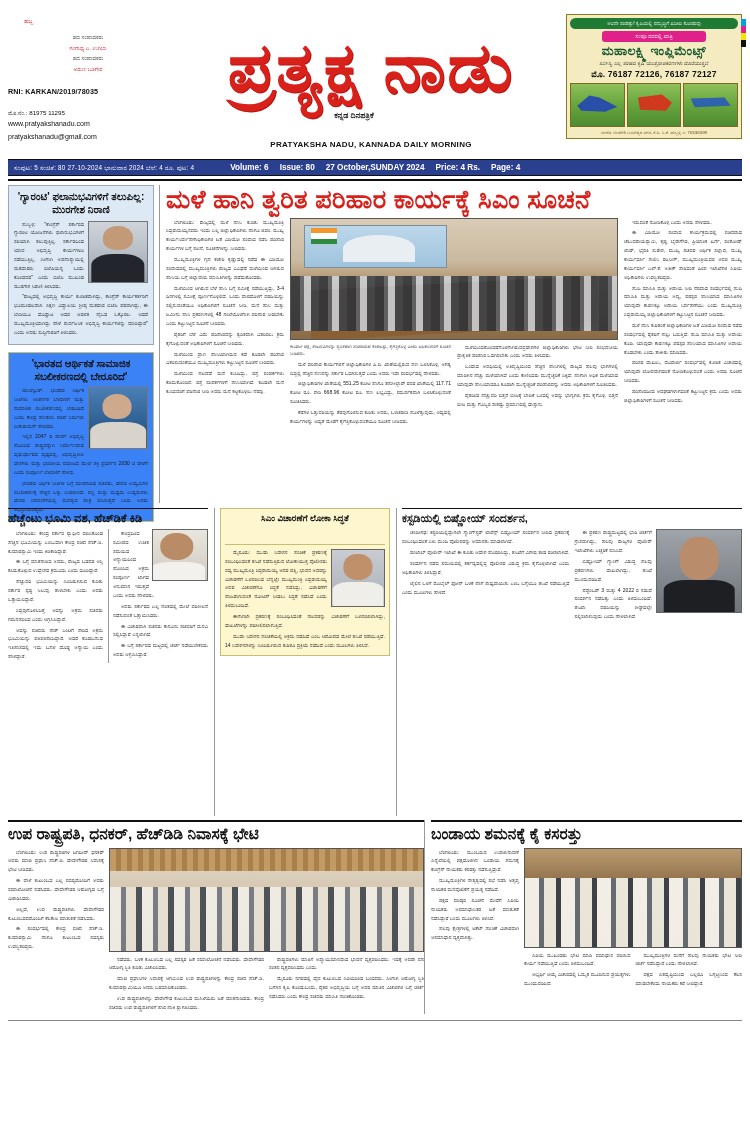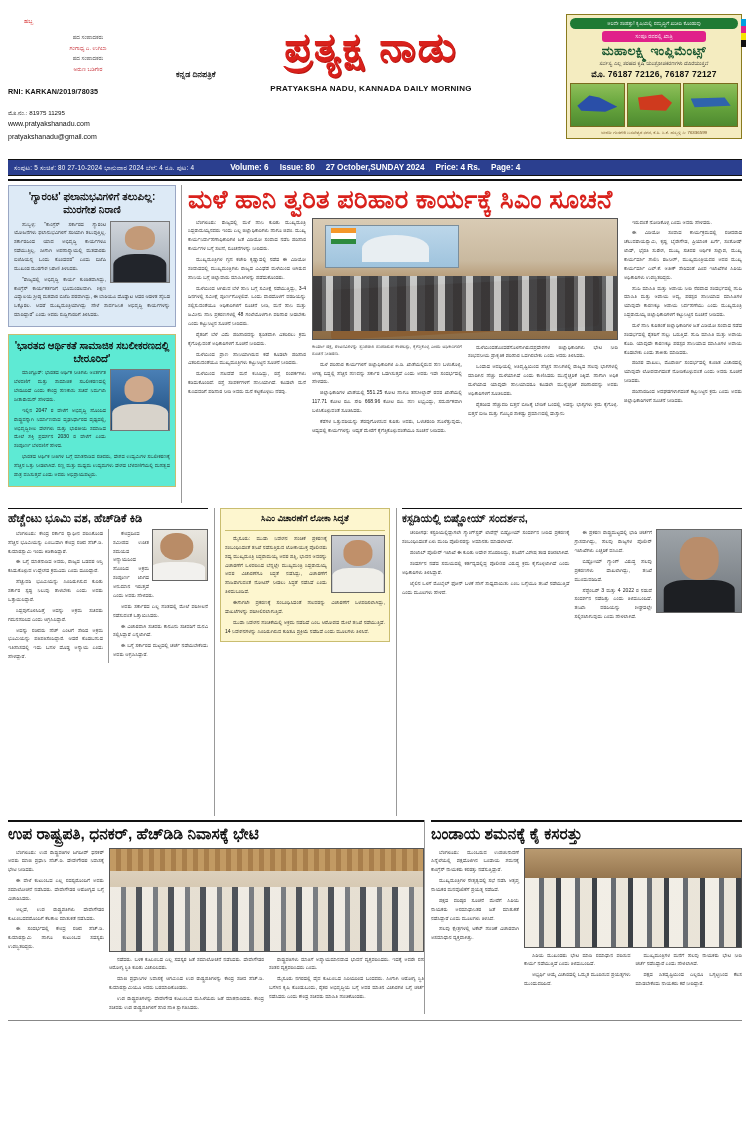--- a/index.html
+++ b/index.html
@@ -17,26 +17,26 @@
   .mast-bullet { font-size: 6px; color:#c00; padding-left:16px; letter-spacing:.2px; }
   .mast-pub { text-align:center; font-size:5.6px; line-height:1.9; color:#333; padding:7px 18px 0 10px; }
   .mast-pub .red { color:#c4262e; }
   .mast-rni { font-size:7.2px; font-weight:bold; color:#111; margin-top:12px; letter-spacing:.1px; }
   .mast-contact { font-size:7px; color:#111; margin-top:11px; line-height:1.85; }
   .mast-contact .tiny { font-size:6.2px; }
 
   .mast-center { flex:1; position:relative; text-align:center; }
   .mast-title {
     font-family:"Liberation Sans", sans-serif;
-    font-size:40px; font-weight:bold; color:#d9211c;
+    font-size:68px; font-weight:bold; color:#d9211c;
     letter-spacing:2px; line-height:1.45; padding-top:12px;
     text-shadow: 1px 1px 0 #b8150f;
   }
-  .mast-sub-kn { font-size:8px; color:#222; text-align:left; padding-right:34px; margin-top:-6px; font-weight:bold;}
-  .mast-sub-en { font-size:8px; color:#111; font-weight:bold; letter-spacing:.3px; margin-top:4px; }
+  .mast-sub-kn { font-size:8px; color:#222; text-align:center; padding-right:34px; margin-top:-6px; font-weight:bold;}
+  .mast-sub-en { font-size:8px; color:#111; font-weight:bold; letter-spacing:.3px; margin-top:19px; }
 
   .mast-ad { width:176px; border:1px solid #8a7b1e; background:#f4ecc0; padding:3px; margin-top:8px; position:relative; }
   .ad-l1 { background:#1f7a34; color:#fff; font-size:5.2px; text-align:center; padding:2px 1px; border-radius:7px; }
   .ad-l2 { background:#e0218a; color:#fff; font-size:5.6px; text-align:center; padding:2px 10px; margin:2px auto; width:62%; border-radius:3px;}
   .ad-title { color:#14532d; font-size:12.5px; font-weight:bold; text-align:center; letter-spacing:.3px; margin:2px 0 1px; }
   .ad-desc { font-size:5.4px; text-align:center; color:#222; }
   .ad-phone { font-size:8.5px; font-weight:bold; text-align:center; color:#111; margin-top:2px; letter-spacing:.2px;}
   .ad-imgs { display:flex; gap:2px; margin-top:3px; }
   .ad-img { flex:1; height:44px; border:1px solid #7a6b1e; position:relative; overflow:hidden;
             background:linear-gradient(#8fbf5a 0%,#6aa83f 45%,#4e8a30 100%); }
@@ -60,23 +60,23 @@
 
   .rule { border-top:2px solid #111; margin-top:3px; }
 
   
   .kn-body { font-size:5.1px; line-height:1.74; color:#1a1a1a; text-align:justify; }
   .kn-body p { margin-bottom:2px; text-indent:8px; }
 
   
   .top { display:flex; margin-top:4px; height:318px; }
 
-  .side-col { width:174px; padding-right:5px; border-right:1px solid #999; }
+  .side-col { width:152px; padding-right:5px; border-right:1px solid #999; }
   .side-box { border:1px solid #9aa7c4; background:#ddeaf6; padding:4px 5px 5px; }
-  .side-box.yellow { background:#5eead4; border-color:#c9bd70; margin-top:7px; }
+  .side-box.yellow { background:#3b82f6; border-color:#c9bd70; margin-top:7px; }
   .side-head { font-size:10.2px; font-weight:bold; line-height:1.3; color:#111; text-align:center; }
   .side-flow { margin-top:3px; }
   .side-photo { width:60px; height:62px; float:right; margin:1px 0 2px 4px; border:1px solid #777; overflow:hidden; position:relative;}
   .p-niraani { background:linear-gradient(#cfd4da 0%,#b8bfc7 48%,#9aa3ad 100%); }
   .p-niraani::before{content:"";position:absolute;left:50%;top:8%;transform:translateX(-50%);width:52%;height:40%;border-radius:48% 48% 42% 42%;background:#c39a78;}
   .p-niraani::after{content:"";position:absolute;left:50%;bottom:0;transform:translateX(-50%);width:92%;height:46%;border-radius:40% 40% 0 0;background:#22252b;}
   .p-nirmala { background:linear-gradient(#4a7fb5 0%,#2e5f92 60%,#24496f 100%); }
   .p-nirmala::before{content:"";position:absolute;left:48%;top:10%;transform:translateX(-50%);width:50%;height:42%;border-radius:48% 48% 44% 44%;background:#cfa98c;}
   .p-nirmala::after{content:"";position:absolute;left:50%;bottom:0;transform:translateX(-50%);width:96%;height:44%;border-radius:36% 36% 0 0;background:#d8d3cb;}
 
@@ -107,21 +107,21 @@
   .s2-cols { display:flex; gap:5px; }
   .s2-col { flex:1; }
   .vr { border-left:1px solid #999; }
 
   .ph-hdk { width:56px; height:52px; float:right; margin:0 0 2px 3px; border:1px solid #666; position:relative; overflow:hidden;
             background:linear-gradient(#e9e6df,#cfcac0); }
   .ph-hdk::before{content:"";position:absolute;left:44%;top:6%;transform:translateX(-50%);width:62%;height:54%;border-radius:46%;background:#b98c67;}
   .ph-hdk::after{content:"";position:absolute;left:46%;bottom:0;transform:translateX(-50%);width:100%;height:36%;border-radius:34% 34% 0 0;background:#f2f1ee;}
 
   .yel-box { background:#fdf6cf; border:1px solid #c9bd70; padding:4px; }
-  .yel-hd { font-size:8.6px; font-weight:bold; text-align:center; color:#111; border-bottom:1px solid #c9bd70; padding-bottom:6px; margin-bottom:3px; }
+  .yel-hd { font-size:8.6px; font-weight:bold; text-align:center; color:#111; border-bottom:1px solid #c9bd70; padding-bottom:20px; margin-bottom:3px; }
   .ph-sid { width:54px; height:58px; float:right; margin:1px 0 2px 4px; border:1px solid #666; position:relative; overflow:hidden;
             background:linear-gradient(#c9ccd2,#a9aeb6); }
   .ph-sid::before{content:"";position:absolute;left:50%;top:7%;transform:translateX(-50%);width:56%;height:46%;border-radius:46%;background:#c0906a;}
   .ph-sid::after{content:"";position:absolute;left:50%;bottom:0;transform:translateX(-50%);width:98%;height:42%;border-radius:32% 32% 0 0;background:#efeee9;}
 
   .ph-law { width:86px; height:84px; float:right; margin:1px 0 2px 4px; border:1px solid #666; position:relative; overflow:hidden;
             background:linear-gradient(#9ea4a9,#6e747a); }
   .ph-law::before{content:"";position:absolute;left:50%;top:8%;transform:translateX(-50%);width:46%;height:52%;border-radius:44%;background:#b98d6b;}
   .ph-law::after{content:"";position:absolute;left:50%;bottom:0;transform:translateX(-50%);width:84%;height:40%;border-radius:30% 30% 0 0;background:#1d1f23;}
 

